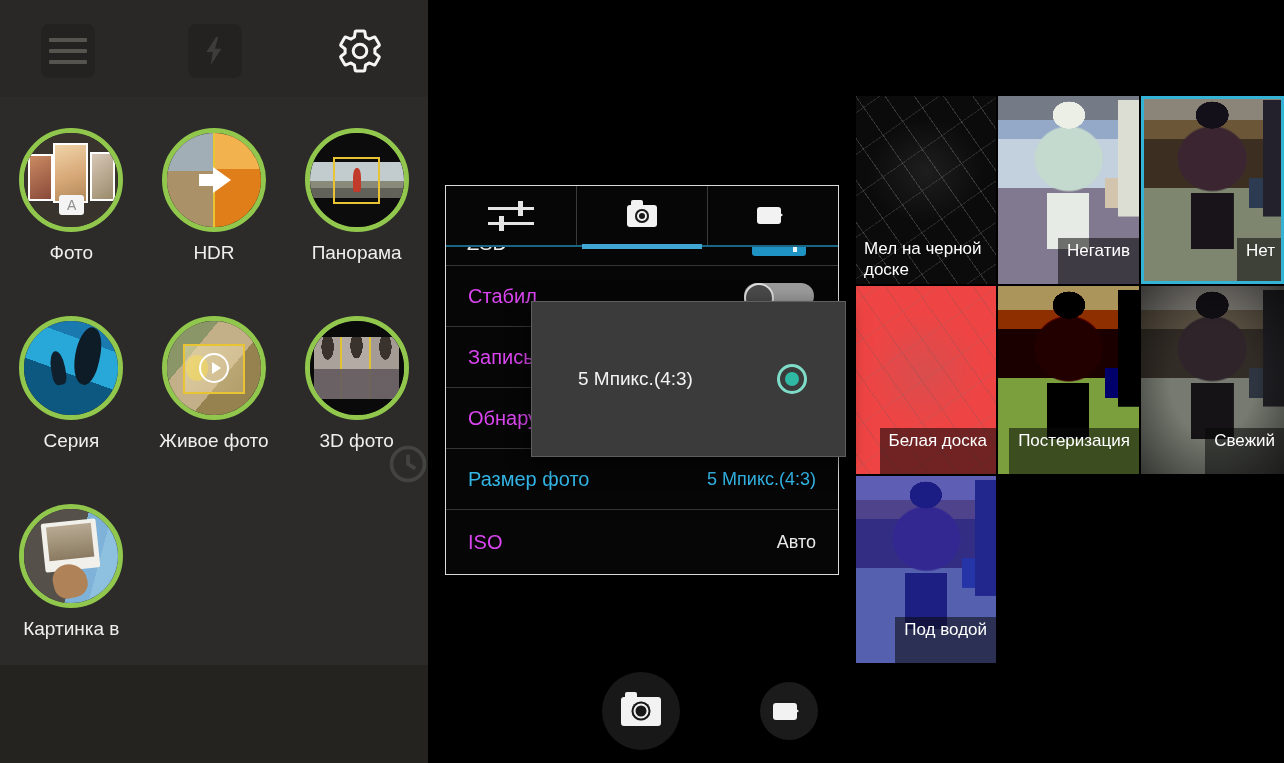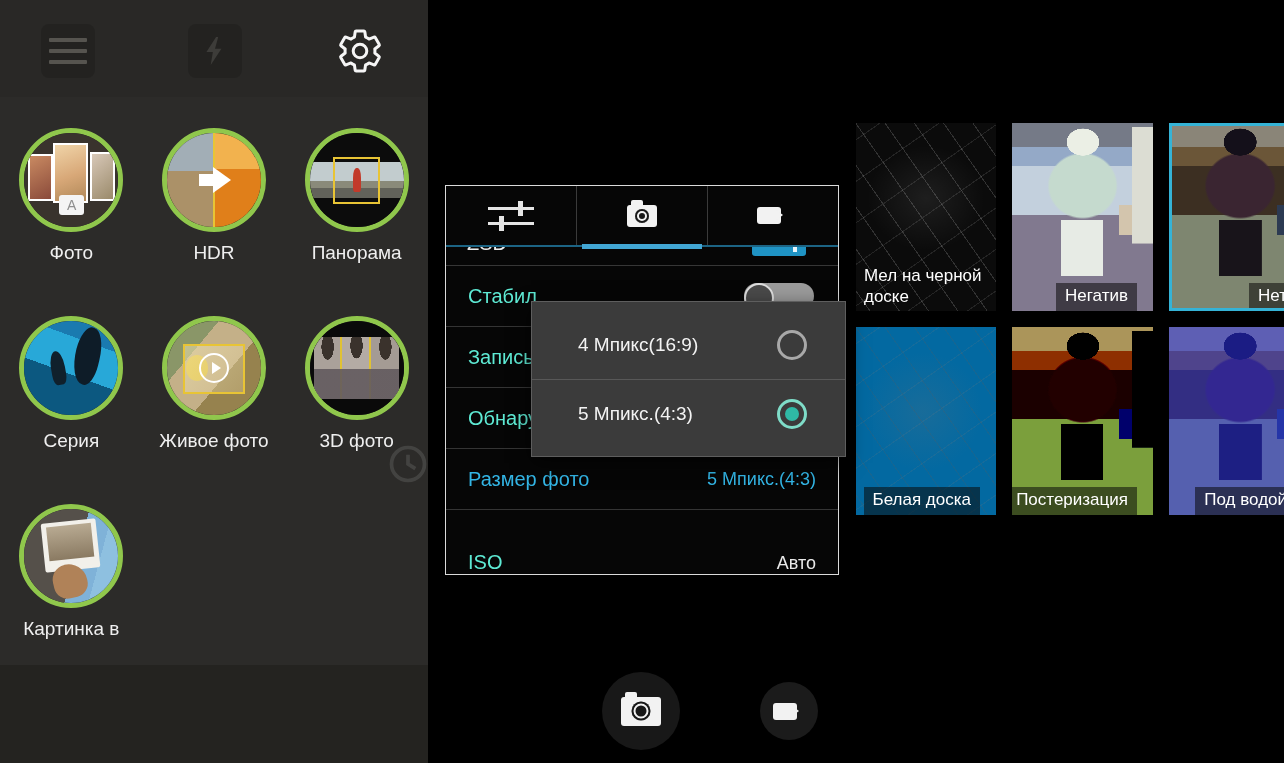--- a/index.html
+++ b/index.html
@@ -106,55 +106,55 @@
   .thumbf { position:absolute; left:30%; top:58%; width:36%; height:36%; background:#b08258;
     border-radius:45% 55% 40% 40%; transform:rotate(-14deg); }
 
   .left-bottombar { position:absolute; left:0; top:665px; width:428px; height:98px; background:#242320; }
 
   
   .viewfinder { position:absolute; left:428px; top:0; width:856px; height:763px; background:#000; }
 
   
   .filter-grid { position:absolute; left:856px; top:96px; width:428px; height:568px;
-    display:grid; grid-template-columns:140px 141px 143px; grid-template-rows:188px 188px 187px; gap:16px;margin-top:27px; }
+    display:grid; grid-template-columns:140px 141px 143px; grid-template-rows:188px 188px 187px; gap:2px; }
   .tile { position:relative; overflow:hidden; background:#161616; cursor:default; }
   .scene { position:absolute; inset:0;
     background-image:
       radial-gradient(closest-side,#14101a 95%,transparent 97%),
       radial-gradient(closest-side,#3a2531 90%,transparent 96%),
       radial-gradient(closest-side,#0c0c0e 88%,transparent 93%),
       linear-gradient(#18141a,#18141a),
       linear-gradient(#23222c,#23222c),
       linear-gradient(#2c3a52,#2c3a52),
       linear-gradient(180deg,#8a8578 0 13%,#6b5638 13% 23%,#3c2f22 23% 49%,#7e8670 49% 100%);
     background-size:24% 15%,52% 37%,30% 13%,30% 30%,18% 62%,14% 16%,100% 100%;
     background-position:50% 3%,50% 24%,50% 41%,50% 74%,104% 6%,88% 52%,0 0;
     background-repeat:no-repeat; }
-  .tile-label { position:absolute; right:16px; bottom:0; z-index:5; background:rgba(10,10,10,.55);
-    color:#fff; font-size:17px; padding:3px 9px 5px; white-space:nowrap; }
+  .tile-label { position:absolute; right:0; bottom:0; z-index:5; background:rgba(10,10,10,.55);
+    color:#fff; font-size:17px; padding:3px 9px 23px; white-space:nowrap; }
   .tile-label.two-line { right:auto; left:8px; bottom:4px; background:transparent; white-space:normal;
     width:125px; line-height:1.25; padding:0; }
   .tile.selected::before { content:""; position:absolute; inset:0; border:3px solid #35b3d6; z-index:6; pointer-events:none; }
 
   .tile.negative   .scene { filter:invert(1); }
   .tile.monochrome .scene { filter:grayscale(1) brightness(1.3); }
   .tile.posterize  .scene { filter:saturate(2.2) contrast(1.9) brightness(1.08); }
   .tile.fresh      .scene { filter:saturate(.5) brightness(.92); }
   .tile.fresh::after { content:""; position:absolute; inset:0; z-index:2;
     background:radial-gradient(ellipse at center,transparent 42%,rgba(0,0,0,.55) 100%); }
   .tile.underwater .scene { filter:saturate(1.4) brightness(1.18); }
   .tile.underwater::after { content:""; position:absolute; inset:0; z-index:2; background:rgba(28,38,222,.52); }
   .tile.sepia      .scene { filter:sepia(.95) saturate(1.6) brightness(1.12); }
   .tile.chalkboard { background:#0b0b0b; }
   .tile.chalkboard::before { content:""; position:absolute; inset:0;
     background:repeating-linear-gradient(55deg,transparent 0 11px,rgba(255,255,255,.16) 11px 12px,transparent 12px 24px),
       repeating-linear-gradient(-35deg,transparent 0 16px,rgba(255,255,255,.10) 16px 17px,transparent 17px 34px),
       radial-gradient(ellipse 60% 40% at 50% 40%,rgba(255,255,255,.08),transparent 70%); }
-  .tile.whiteboard { background:#0369a1; }
+  .tile.whiteboard { background:#ef4444; }
   .tile.whiteboard::before { content:""; position:absolute; inset:0;
     background:repeating-linear-gradient(55deg,transparent 0 11px,rgba(90,90,90,.22) 11px 12px,transparent 12px 24px),
       repeating-linear-gradient(-35deg,transparent 0 16px,rgba(120,120,120,.16) 16px 17px,transparent 17px 34px),
       radial-gradient(ellipse 60% 45% at 48% 45%,rgba(120,120,120,.18),transparent 70%); }
   .tile.whiteboard .tile-label { color:#fff; }
 
   
   .shutter-btn { position:absolute; left:602px; top:672px; width:78px; height:78px; border-radius:50%;
     background:#181818; display:flex; align-items:center; justify-content:center; }
   .video-btn { position:absolute; left:760px; top:682px; width:58px; height:58px; border-radius:50%;
@@ -192,22 +192,22 @@
   .tab.active::after { content:""; position:absolute; left:5px; right:5px; bottom:-4px; height:5px;
     background:#42a6d4; z-index:3; }
   .row-clipped { position:relative; height:19px; overflow:hidden; border-bottom:1px solid #363636; }
   .zsd-text { position:absolute; left:21px; top:-15px; color:#ececec; font-size:20px; }
   .toggle-on-sliver { position:absolute; right:32px; top:-13px; width:54px; height:22px;
     background:#1f93c4; border-radius:3px; }
   .toggle-on-sliver::after { content:""; position:absolute; right:9px; top:4px; width:4px; height:14px;
     background:#eaf6fc; }
   .s-row { position:relative; height:61px; display:flex; align-items:center; padding:0 22px;
     border-bottom:1px solid #343434; }
-  .s-row:last-child { border-bottom:none; flex:1;align-items:flex-end; }
-  .s-label { font-size:20px; color:#5eead4; }
+  .s-row:last-child { border-bottom:none; flex:1; }
+  .s-label { font-size:20px; color:#d946ef; }
   .s-row.accent .s-label { color:#33b5e5; }
   .s-value { margin-left:auto; font-size:18px; color:#e9e9e9; }
   .s-row.accent .s-value { color:#33b5e5; }
   .switch-off { position:absolute; right:24px; top:50%; margin-top:-13px; width:70px; height:26px;
     border-radius:13px; background:#9b9b9b; }
   .switch-off::before { content:""; position:absolute; left:0; top:0; width:26px; height:26px;
     border-radius:50%; background:#4a4a4a; border:2px solid #dedede; }
 
   
   .size-popup { position:absolute; left:531px; top:301px; width:315px; height:156px; background:#3b3b3b;
@@ -354,20 +354,24 @@
       <div class="tile-label">Нет</div>
     </div>
     <div class="tile whiteboard">
 
       <div class="tile-label">Белая доска</div>
     </div>
     <div class="tile posterize">
       <div class="scene"></div>
       <div class="tile-label">Постеризация</div>
     </div>
+    <div class="tile fresh">
+      <div class="scene"></div>
+      <div class="tile-label">Свежий</div>
+    </div>
     <div class="tile underwater">
       <div class="scene"></div>
       <div class="tile-label">Под водой</div>
     </div>
   </div>
 
   <div class="shutter-btn">
     <div class="cam-glyph"></div>
   </div>
   <div class="video-btn">
@@ -407,22 +411,18 @@
       <span class="s-value">5 Мпикс.(4:3)</span>
     </div>
     <div class="s-row">
       <span class="s-label">ISO</span>
       <span class="s-value">Авто</span>
     </div>
   </div>
 
   <div class="size-popup">
     <div class="popup-option">
-      <span class="popup-option-label">4 Мпикс(16:9)</span>
-      <span class="radio"></span>
-    </div>
-    <div class="popup-option">
       <span class="popup-option-label">5 Мпикс.(4:3)</span>
       <span class="radio checked"></span>
     </div>
   </div>
 
 </div>
 
 </body></html>

